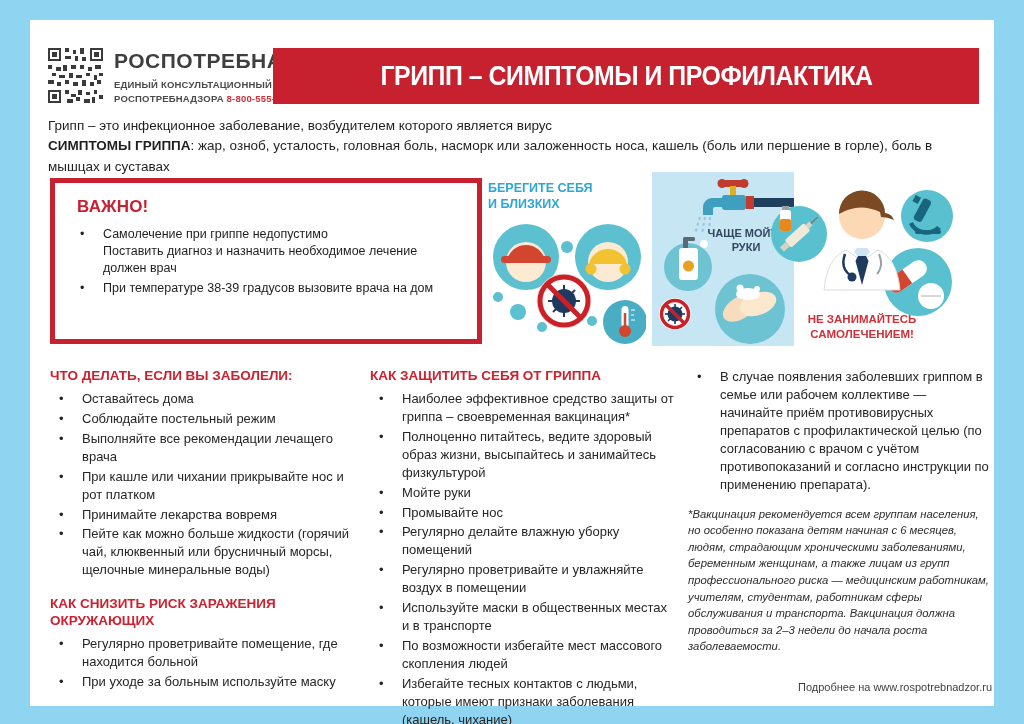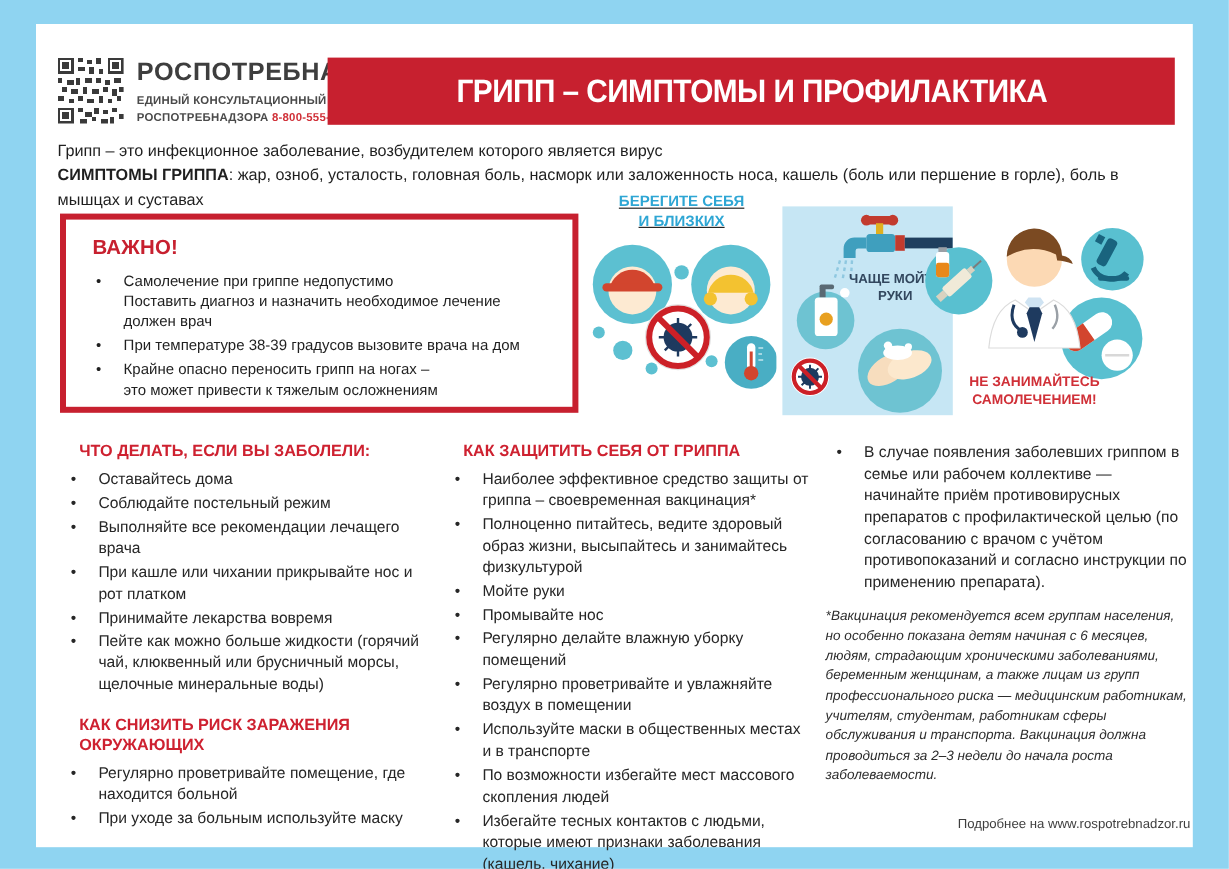--- a/index.html
+++ b/index.html
@@ -32,40 +32,40 @@
   
   .important{position:absolute;left:20px;top:158px;width:432px;height:166px;border:5px solid var(--accent-red);
     padding:10px 16px 8px 16px;}
   .important h2{color:var(--accent-red);font-size:17px;margin:4px 0 9px 6px;letter-spacing:.2px;}
   ul{margin:0;padding:0;list-style:none;}
   li{position:relative;padding-left:32px;white-space:pre-line;margin-bottom:3px;}
   li::before{content:"•";position:absolute;left:9px;top:0;}
   .important ul{font-size:12.5px;line-height:1.36;color:#1f1f1f;}
 
   
-  .illus1{position:absolute;left:458px;top:140px;width:160px;text-align:center;text-decoration:underline;}
+  .illus1{position:absolute;left:458px;top:160px;width:160px;text-align:left;}
   .illus-title{color:var(--title-blue);font-weight:bold;font-size:12.5px;line-height:1.3;white-space:pre-line;}
   .illus1 svg{margin-top:4px;}
   .illus2{position:absolute;left:622px;top:152px;width:142px;height:174px;background:var(--light-blue-bg);}
   .illus2 svg{position:absolute;left:0;top:0;}
   .wash-title{position:absolute;right:4px;top:54px;width:88px;color:#32475e;font-weight:bold;font-size:11px;
     line-height:1.3;text-align:center;white-space:pre-line;}
   .illus3{position:absolute;left:736px;top:152px;width:192px;height:176px;}
   .noself-title{position:absolute;left:26px;bottom:6px;width:140px;color:#d03038;font-weight:bold;font-size:11.5px;
     line-height:1.3;text-align:center;white-space:pre-line;}
 
   
   .cols{position:absolute;left:20px;top:348px;width:942px;display:flex;}
   .col{font-size:13px;line-height:1.38;}
   .col ul{color:var(--text-dark);}
   .col li{margin-bottom:2px;}
   .col-1{width:320px;padding-right:14px;}
   .col-2{width:318px;padding-right:14px;}
   .col-3{width:304px;}
-  h3{color:#ce2130;font-size:13.5px;margin:0 0 5px 16px;line-height:1.25;}
+  h3{color:#ce2130;font-size:13.5px;margin:0 0 5px 0;line-height:1.25;}
   .section-2{margin-top:17px;}
   .footnote{font-style:italic;font-size:11.3px;line-height:1.47;color:#2d2d2d;margin-top:12px;white-space:pre-line;}
   .more-info{text-align:right;font-size:11px;color:#3f3f3f;margin-top:25px;}
 </style>
 </head>
 <body>
 
 <div class="sheet">
 
   <div class="logo-block">
@@ -143,22 +143,20 @@
     <div>Грипп – это инфекционное заболевание, возбудителем которого является вирус</div>
     <div><span class="lead">СИМПТОМЫ ГРИППА</span><span>: жар, озноб, усталость, головная боль, насморк  или заложенность носа, кашель (боль или першение в горле), боль в мышцах и суставах</span></div>
   </div>
 
   <div class="important">
     <h2>ВАЖНО!</h2>
     <ul>
         <li>Самолечение при гриппе недопустимо
 Поставить диагноз и назначить необходимое лечение должен врач</li>
         <li>При температуре 38-39 градусов вызовите врача на дом</li>
-        <li>Крайне опасно переносить грипп на ногах –
-это может привести к тяжелым осложнениям</li>
       </ul>
   </div>
 
   <div class="illus1">
     <div class="illus-title">БЕРЕГИТЕ СЕБЯ
 И БЛИЗКИХ</div>
     <svg width="158" height="136" viewBox="0 0 158 136">
       <circle cx="38" cy="40" r="33" fill="#5cc0d1"></circle>
       <circle cx="120" cy="40" r="33" fill="#5cc0d1"></circle>
       <circle cx="79" cy="30" r="6" fill="#5cc0d1"></circle>

